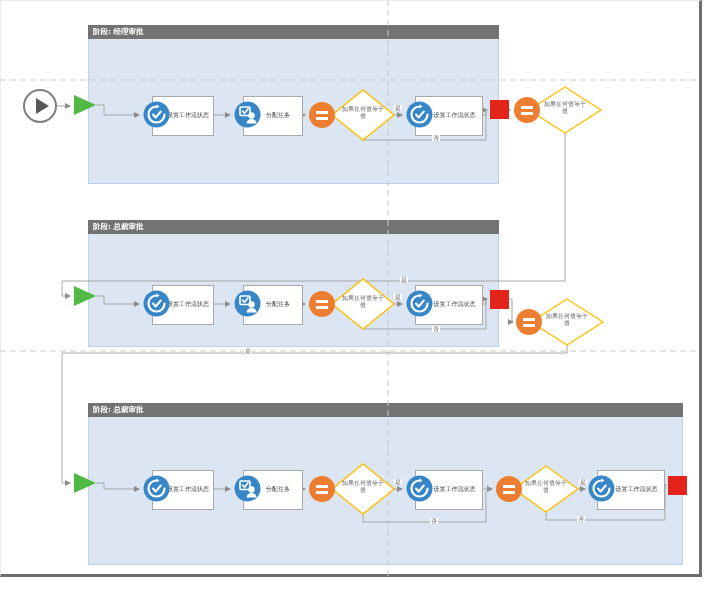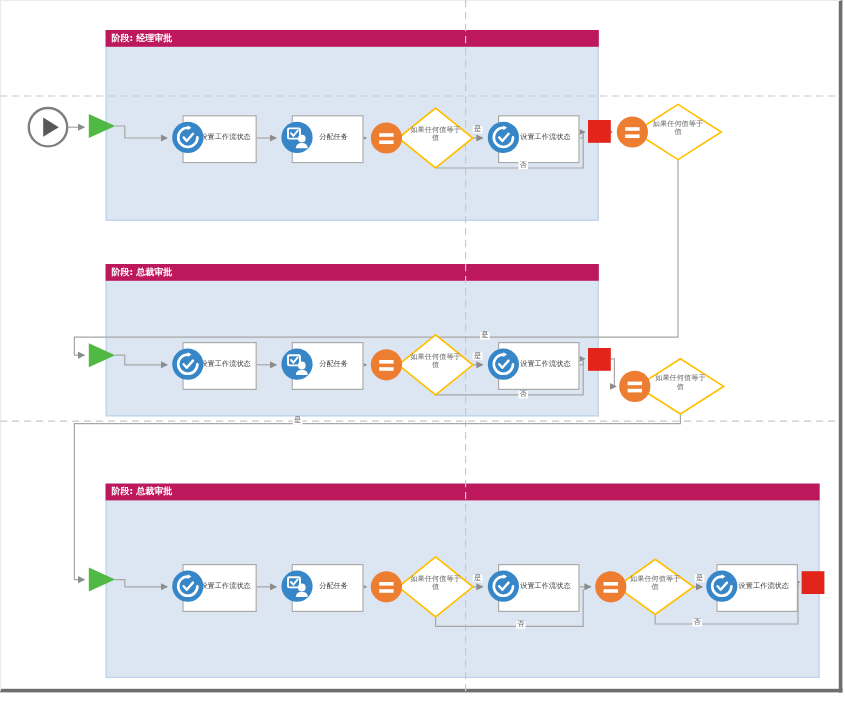--- a/index.html
+++ b/index.html
@@ -3,21 +3,21 @@
 <meta charset="utf-8">
 <style>
   html,body{margin:0;padding:0;background:#ffffff;}
   body{width:704px;height:592px;position:relative;overflow:hidden;
        font-family:"DejaVu Sans","Liberation Sans",sans-serif;}
   #canvas{position:absolute;left:0;top:0;width:704px;height:592px;}
   .frame{position:absolute;left:0;top:0;width:698px;height:573px;
          border-top:1px solid #ececec;border-left:1px solid #ececec;
          border-right:3px solid #6e6e6e;border-bottom:3px solid #6e6e6e;z-index:0;}
   .stage{position:absolute;background:#DCE6F2;border:1px solid #bcd2ea;z-index:0;}
-  .stage-h{position:absolute;left:-1px;top:-1px;right:-1px;height:14px;background:#be185d;
+  .stage-h{position:absolute;left:-1px;top:-1px;right:-1px;height:14px;background:#737373;
            color:#ffffff;font-size:7.5px;font-weight:bold;line-height:14px;
            padding-left:5px;white-space:nowrap;z-index:3;}
   #wire{position:absolute;left:0;top:0;z-index:1;}
   .node{position:absolute;z-index:2;}
   .box{background:#ffffff;border:1px solid #a9a9a9;}
   .blabel{position:absolute;z-index:2;font-size:6px;line-height:7px;color:#3f3f3f;
           text-align:center;white-space:nowrap;overflow:hidden;}
   .orange{width:26px;height:26px;border-radius:50%;background:#ED7D31;}
   .orange .bar{position:absolute;left:7px;width:12px;height:3px;background:#ffffff;}
   .orange .b1{top:9px;} .orange .b2{top:15px;}

